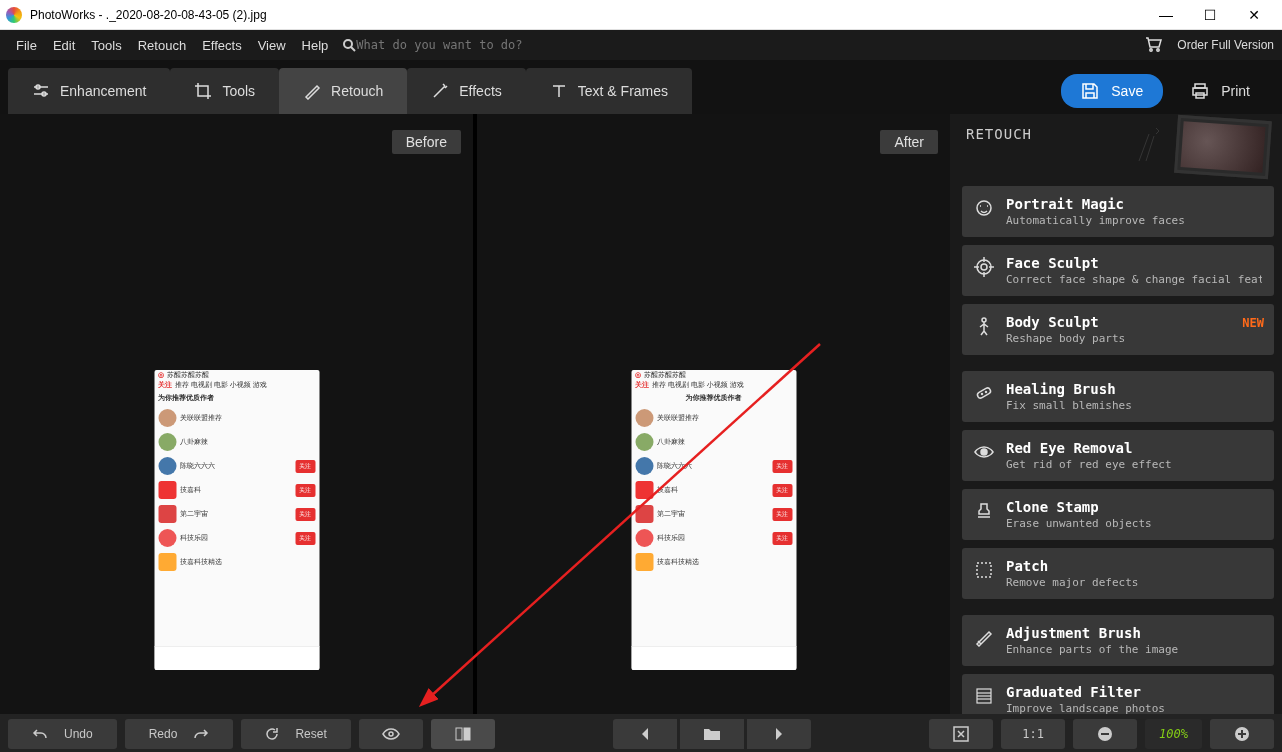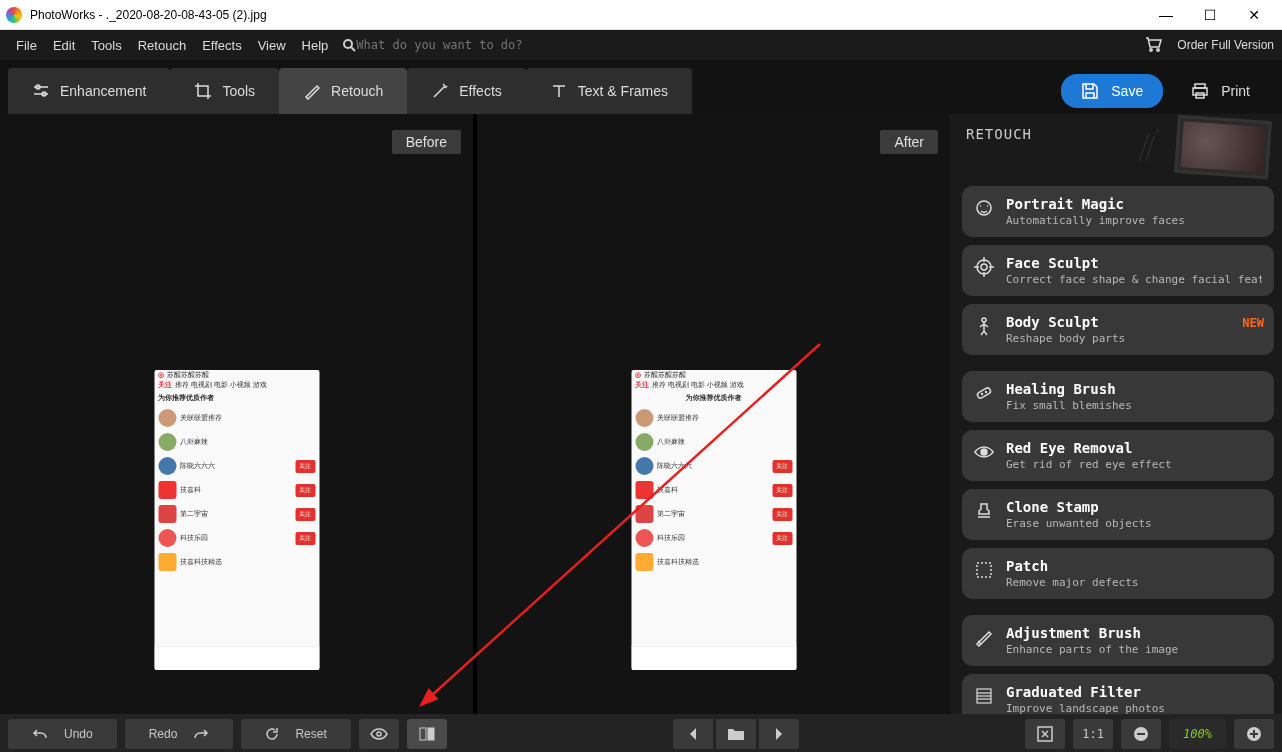--- a/index.html
+++ b/index.html
@@ -47,31 +47,31 @@
 .side-header .title { font-family: monospace; font-size: 14px; color: #ccc; letter-spacing: 1px; }
 .side-header .brush-deco { position: absolute; right: 118px; top: 12px; width: 30px; height: 40px; opacity: 0.35; }
 .side-header .photo-frame { position: absolute; right: 12px; top: 4px; width: 94px; height: 58px; background: #2a2a2a; transform: rotate(4deg); border: 3px solid #333; }
 .side-header .photo-frame::after { content: ""; position: absolute; inset: 3px; background: radial-gradient(circle at 30% 40%, #655, #322); }
 
 .side-scroll { flex: 1; overflow-y: auto; padding: 6px 8px 6px 12px; display: flex; flex-direction: column; gap: 8px; }
 .side-scroll::-webkit-scrollbar { width: 10px; }
 .side-scroll::-webkit-scrollbar-track { background: #111; }
 .side-scroll::-webkit-scrollbar-thumb { background: #3a3a3a; border-radius: 5px; }
 
-.tool-card { background: #383838; border-radius: 10px; padding: 10px 12px 10px 44px; position: relative; cursor: pointer; }
+.tool-card { background: #383838; border-radius: 3px; padding: 10px 12px 10px 44px; position: relative; cursor: pointer; }
 .tool-card .tool-icon { position: absolute; left: 10px; top: 10px; width: 24px; height: 24px; display: flex; align-items: center; justify-content: center; color: #ddd; }
 .tool-card .tool-title { font-family: monospace; font-size: 14px; color: #fff; font-weight: bold; }
 .tool-card .tool-desc { font-family: monospace; font-size: 11px; color: #b8b8b8; margin-top: 2px; white-space: nowrap; overflow: hidden; }
 .tool-card .new-badge { position: absolute; right: 10px; top: 12px; color: #ff6a1a; font-family: monospace; font-size: 12px; font-weight: bold; }
 .tool-gap { height: 14px; }
 
 .status-bar { height: 40px; background: #232323; display: flex; align-items: center; padding: 0 8px; gap: 8px; }
 .sb-btn { height: 30px; background: #3a3a3a; border-radius: 3px; display: flex; align-items: center; justify-content: center; color: #c8c8c8; font-family: monospace; font-size: 12px; cursor: pointer; }
 .sb-btn.wide { padding: 0 24px; gap: 16px; }
-.sb-btn.icon { width: 40px; }
+.sb-btn.icon { width: 64px; }
 .sb-btn.active { background: #4a4a4a; }
 .sb-spacer { flex: 1; }
 .sb-group { display: flex; gap: 3px; }
 .sb-group .sb-btn { border-radius: 0; }
 .sb-group .sb-btn:first-child { border-radius: 3px 0 0 3px; }
 .sb-group .sb-btn:last-child { border-radius: 0 3px 3px 0; }
 .zoom-text { background: #2a2a2a; height: 30px; padding: 0 14px; display: flex; align-items: center; color: #84cc16; font-family: monospace; font-size: 12px; border-radius: 3px; font-style: italic; }
 
 .search-icon-svg { stroke: #ccc; fill: none; stroke-width: 2; }
 </style>

